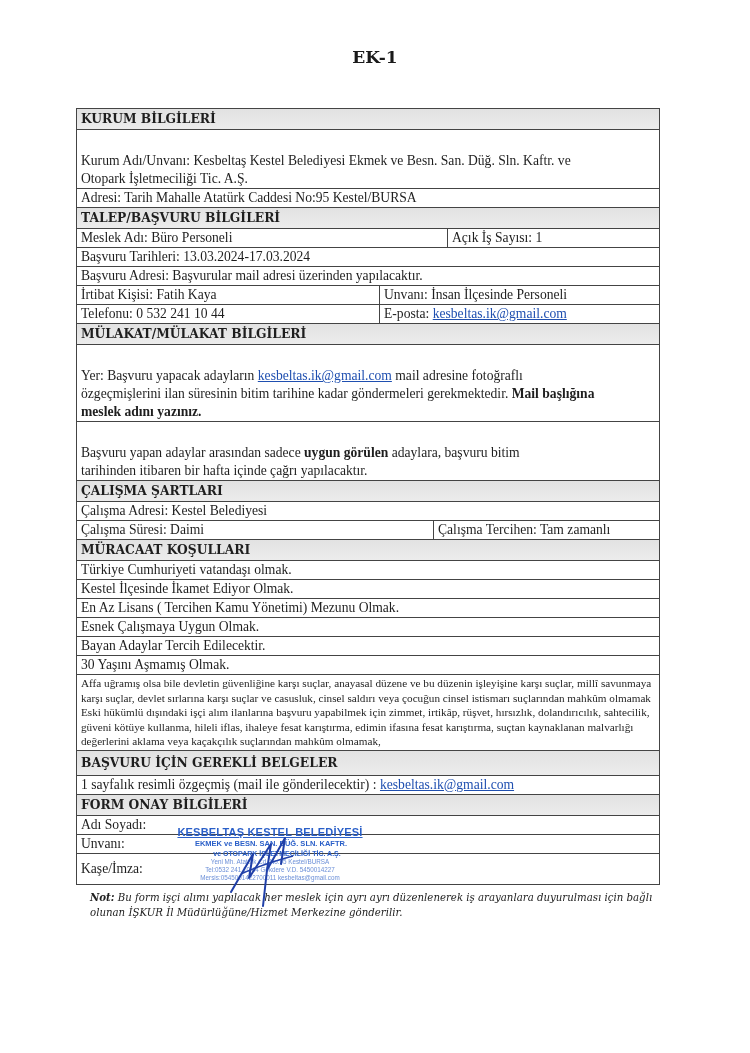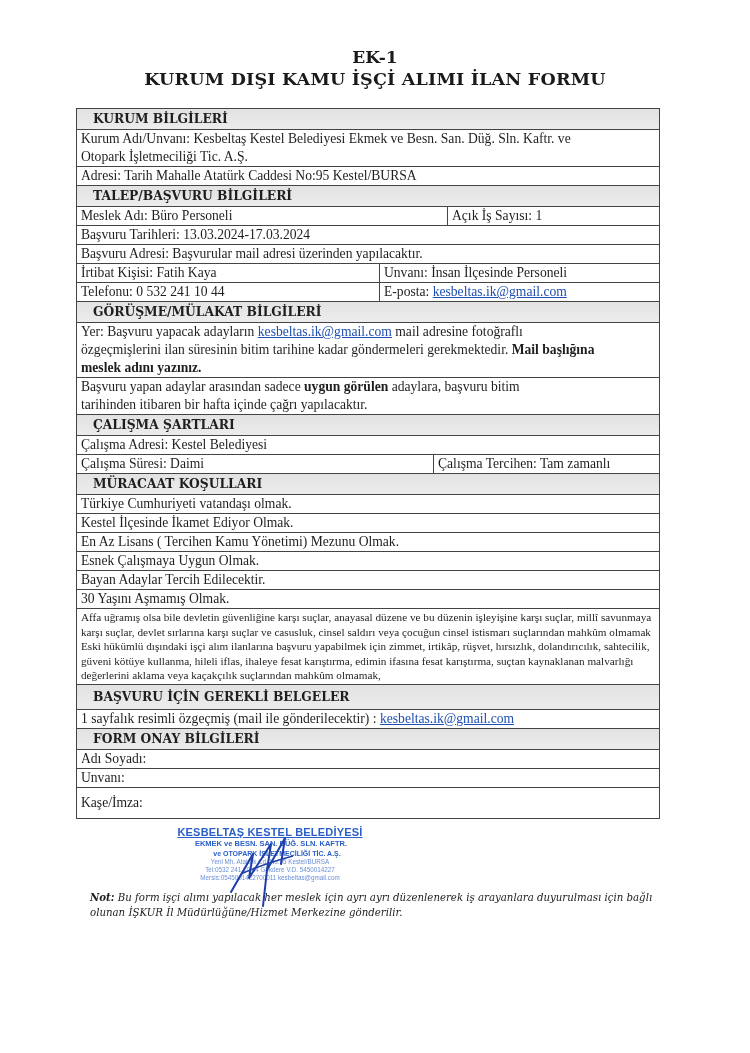--- a/index.html
+++ b/index.html
@@ -20,24 +20,24 @@
     border: 1px solid #444; border-bottom: none;
     font-family: "Liberation Serif", "DejaVu Serif", serif;
     font-size: 13.6px;
   }
   .row { display: flex; border-bottom: 1px solid #444; min-height: 18px; }
   .cell { padding: 0 4px; line-height: 18px; box-sizing: border-box; }
   .cell + .cell { border-left: 1px solid #444; }
   .hdr {
     background: linear-gradient(#e2e2e2, #ececec);
     font-family: "DejaVu Serif", serif; font-weight: bold; font-size: 12.3px;
-    line-height: 20px; min-height: 20px; padding-left: 12px;
+    line-height: 20px; min-height: 20px;
   }
   .hdr .cell { line-height: 20px; }
-  .multi { line-height: 18px; }
+  .multi { line-height: 18px; margin-top: 22px; }
   .small { font-size: 11.2px; line-height: 14.5px; padding: 1px 4px; }
   a.mail { color: #1f4fb0; text-decoration: underline; }
   b { font-weight: bold; }
 
   .sig-area {
     position: absolute; left: 165px; top: 826px; width: 210px; height: 62px;
     font-family: "Liberation Sans", sans-serif; color: #2a5fc8;
     pointer-events: none;
     text-align: center;
   }
@@ -51,21 +51,20 @@
     position: absolute; left: 90px; top: 890px; width: 580px;
     font-family: "DejaVu Serif", serif; font-style: italic; font-size: 10.2px; line-height: 15px;
     color: #222;
   }
 </style>
 </head>
 <body>
 
 <div class="title-block">
   <div class="ek">EK-1</div>
-  <div class="main">KURUM DIŞI KAMU İŞÇİ ALIMI İLAN FORMU</div>
 </div>
 
 <div class="form">
 
   <div class="row hdr">
     <div class="cell" style="width:100%">KURUM BİLGİLERİ</div>
   </div>
   <div class="row">
     <div class="cell multi" style="width:100%">
       <div>Kurum Adı/Unvanı: Kesbeltaş Kestel Belediyesi Ekmek ve Besn. San. Düğ. Sln. Kaftr. ve</div>
@@ -94,21 +93,21 @@
     <div class="cell" style="flex:1">Unvanı: İnsan İlçesinde Personeli</div>
   </div>
   <div class="row">
     <div class="cell" style="width:302px">Telefonu: 0 532 241 10 44</div>
     <div class="cell" style="flex:1">
       <span>E-posta: </span><a class="mail">kesbeltas.ik@gmail.com</a>
     </div>
   </div>
 
   <div class="row hdr">
-    <div class="cell" style="width:100%">GÖRÜŞME/MÜLAKAT BİLGİLERİ</div>
+    <div class="cell" style="width:100%">MÜLAKAT/MÜLAKAT BİLGİLERİ</div>
   </div>
   <div class="row">
     <div class="cell multi" style="width:100%; padding-right:60px;">
       <span>Yer: Başvuru yapacak adayların </span><a class="mail">kesbeltas.ik@gmail.com</a><span> mail adresine fotoğraflı özgeçmişlerini ilan süresinin bitim tarihine kadar göndermeleri gerekmektedir.  </span><b>Mail başlığına meslek adını yazınız.</b>
     </div>
   </div>
   <div class="row">
     <div class="cell multi" style="width:100%; padding-right:120px;">
       <span>Başvuru yapan adaylar arasından sadece </span><b>uygun görülen</b><span> adaylara, başvuru bitim tarihinden itibaren bir hafta içinde çağrı yapılacaktır.</span>
     </div>

